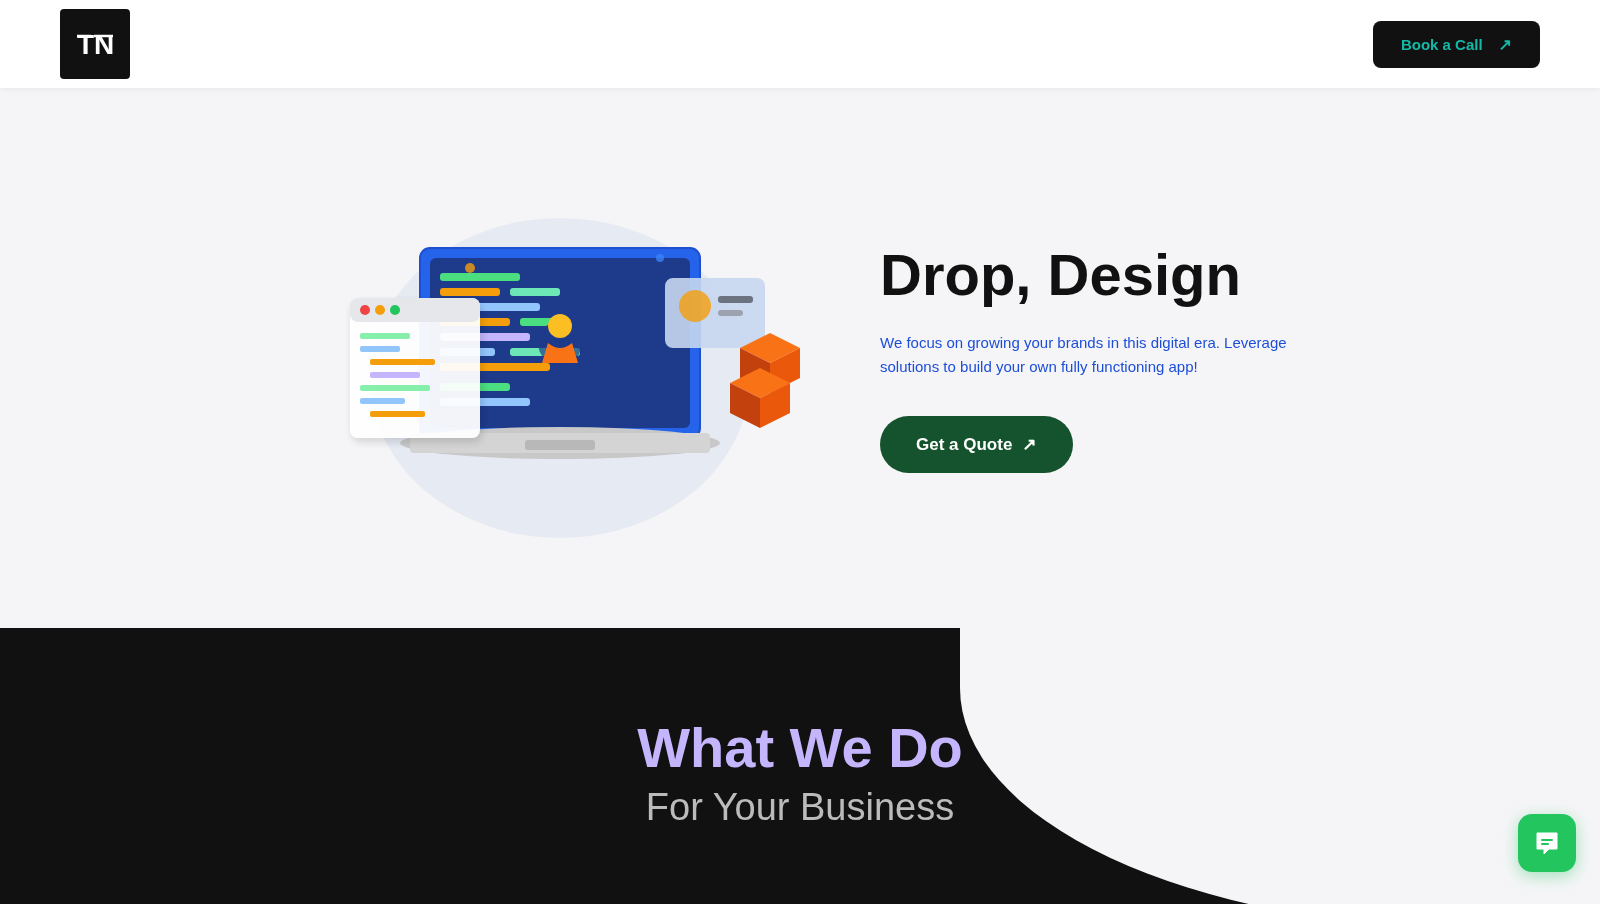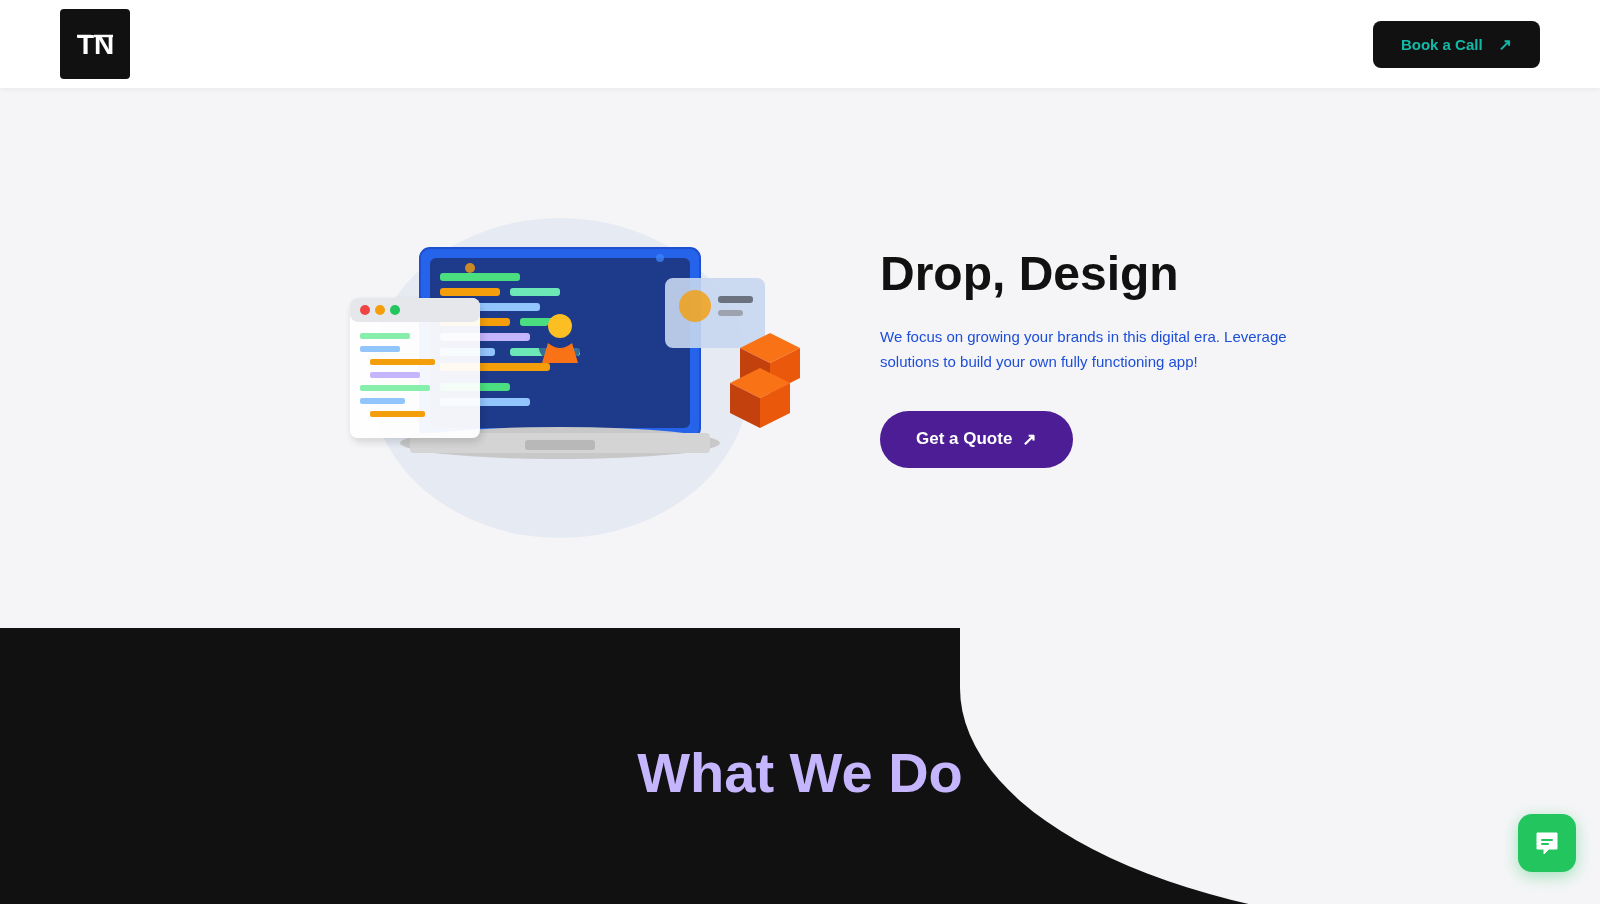--- a/index.html
+++ b/index.html
@@ -50,29 +50,29 @@
     }
     .hero-illustration {
       flex: 0 0 520px; max-width: 520px;
       display: flex; align-items: center; justify-content: center;
     }
     .hero-content {
       flex: 1;
       max-width: 420px;
     }
     .hero-title {
-      font-size: 48px; font-weight: 800; line-height: 1.1;
+      font-size: 58px; font-weight: 800; line-height: 1.1;
       color: #111; margin-bottom: 24px;
     }
     .hero-desc {
       font-size: 15px; color: #1d4ed8; line-height: 1.65;
       margin-bottom: 36px;
     }
     .btn-quote {
-      background: #4c1d95; color: #fff;
+      background: #14532d; color: #fff;
       border: none; border-radius: 50px;
       padding: 18px 36px; font-size: 17px; font-weight: 600;
       cursor: pointer; display: inline-flex; align-items: center; gap: 10px;
     }
 
     
     .bottom-section {
       background: #111;
       border-radius: 0 0 60% 0 / 0 0 20% 0;
       min-height: 300px;
@@ -217,20 +217,21 @@
     <button class="btn-quote">
       <span>Get a Quote</span>
       <span>↗</span>
     </button>
   </div>
 </section>
 
 <section class="bottom-section">
   <div class="bottom-content">
     <h2 class="bottom-title">What We Do</h2>
+    <p class="bottom-subtitle">For Your Business</p>
   </div>
 </section>
 
 <div class="chat-btn">
   <svg width="28" height="28" viewBox="0 0 28 28" fill="none" xmlns="http://www.w3.org/2000/svg">
     <path d="M4 4h20v16H16l-5 5v-5H4V4z" fill="white" stroke="white" stroke-width="1"></path>
     <rect x="8" y="10" width="12" height="2" rx="1" fill="#22c55e"></rect>
     <rect x="8" y="14" width="8" height="2" rx="1" fill="#22c55e"></rect>
   </svg>
 </div>

